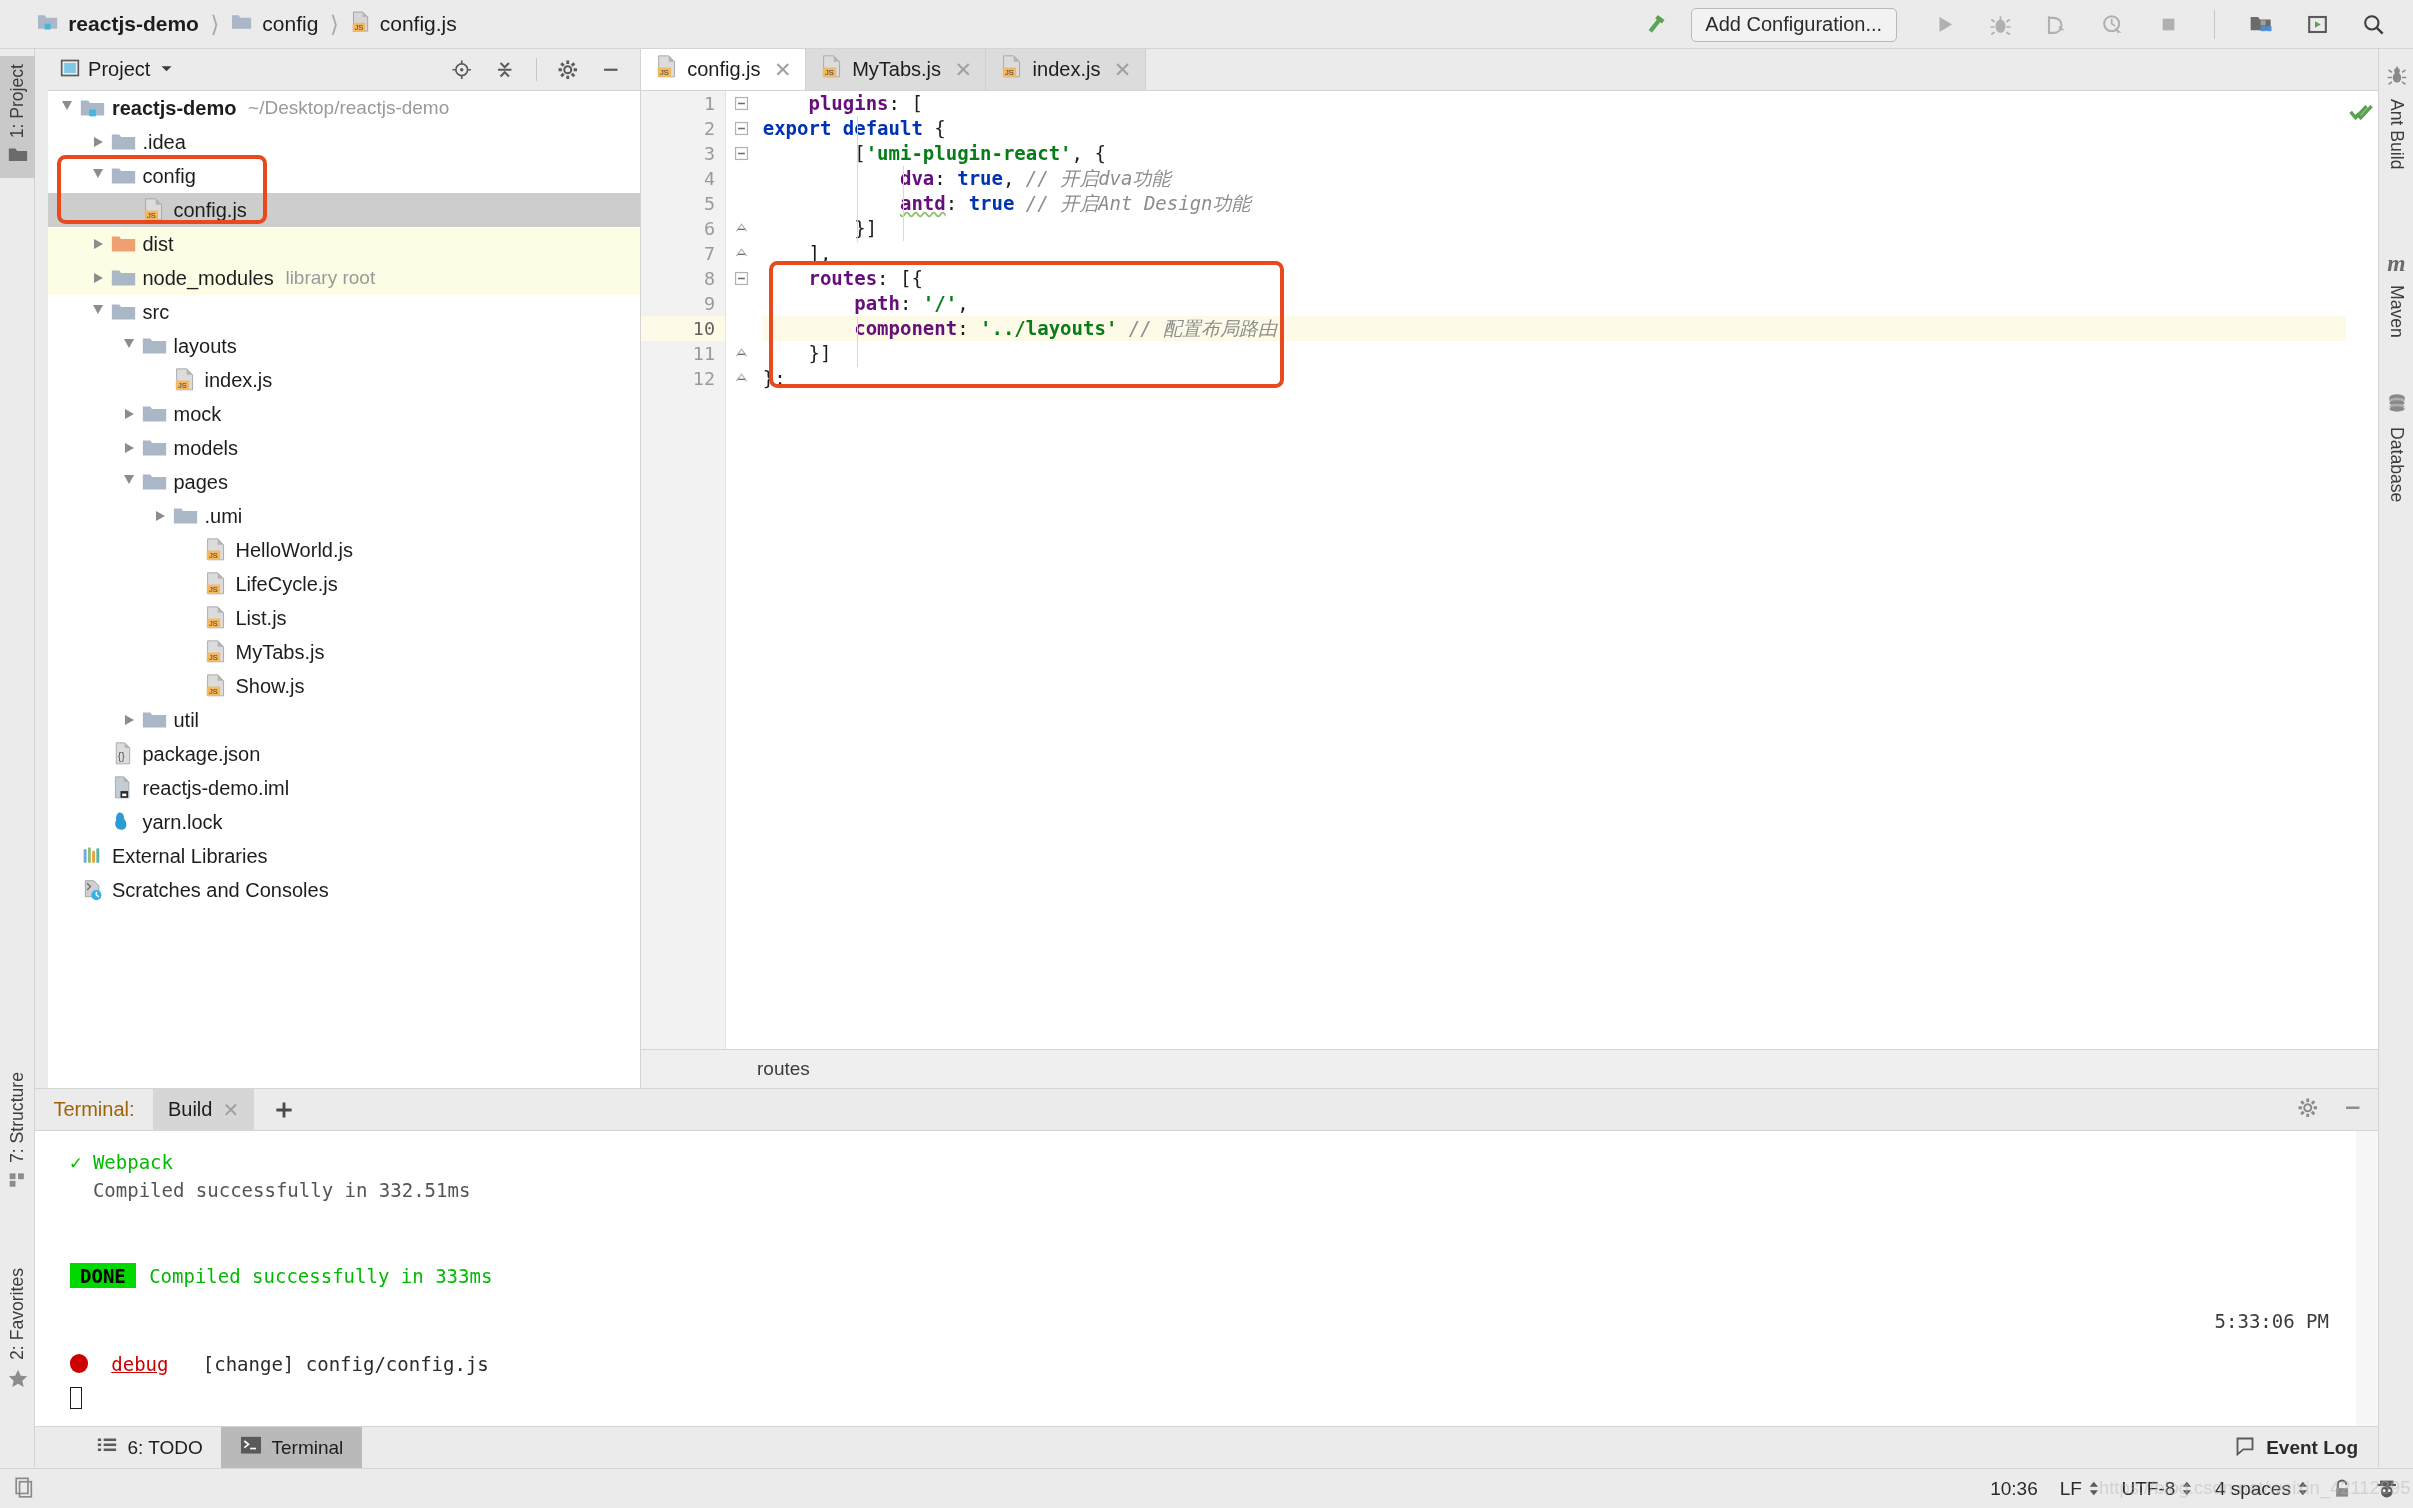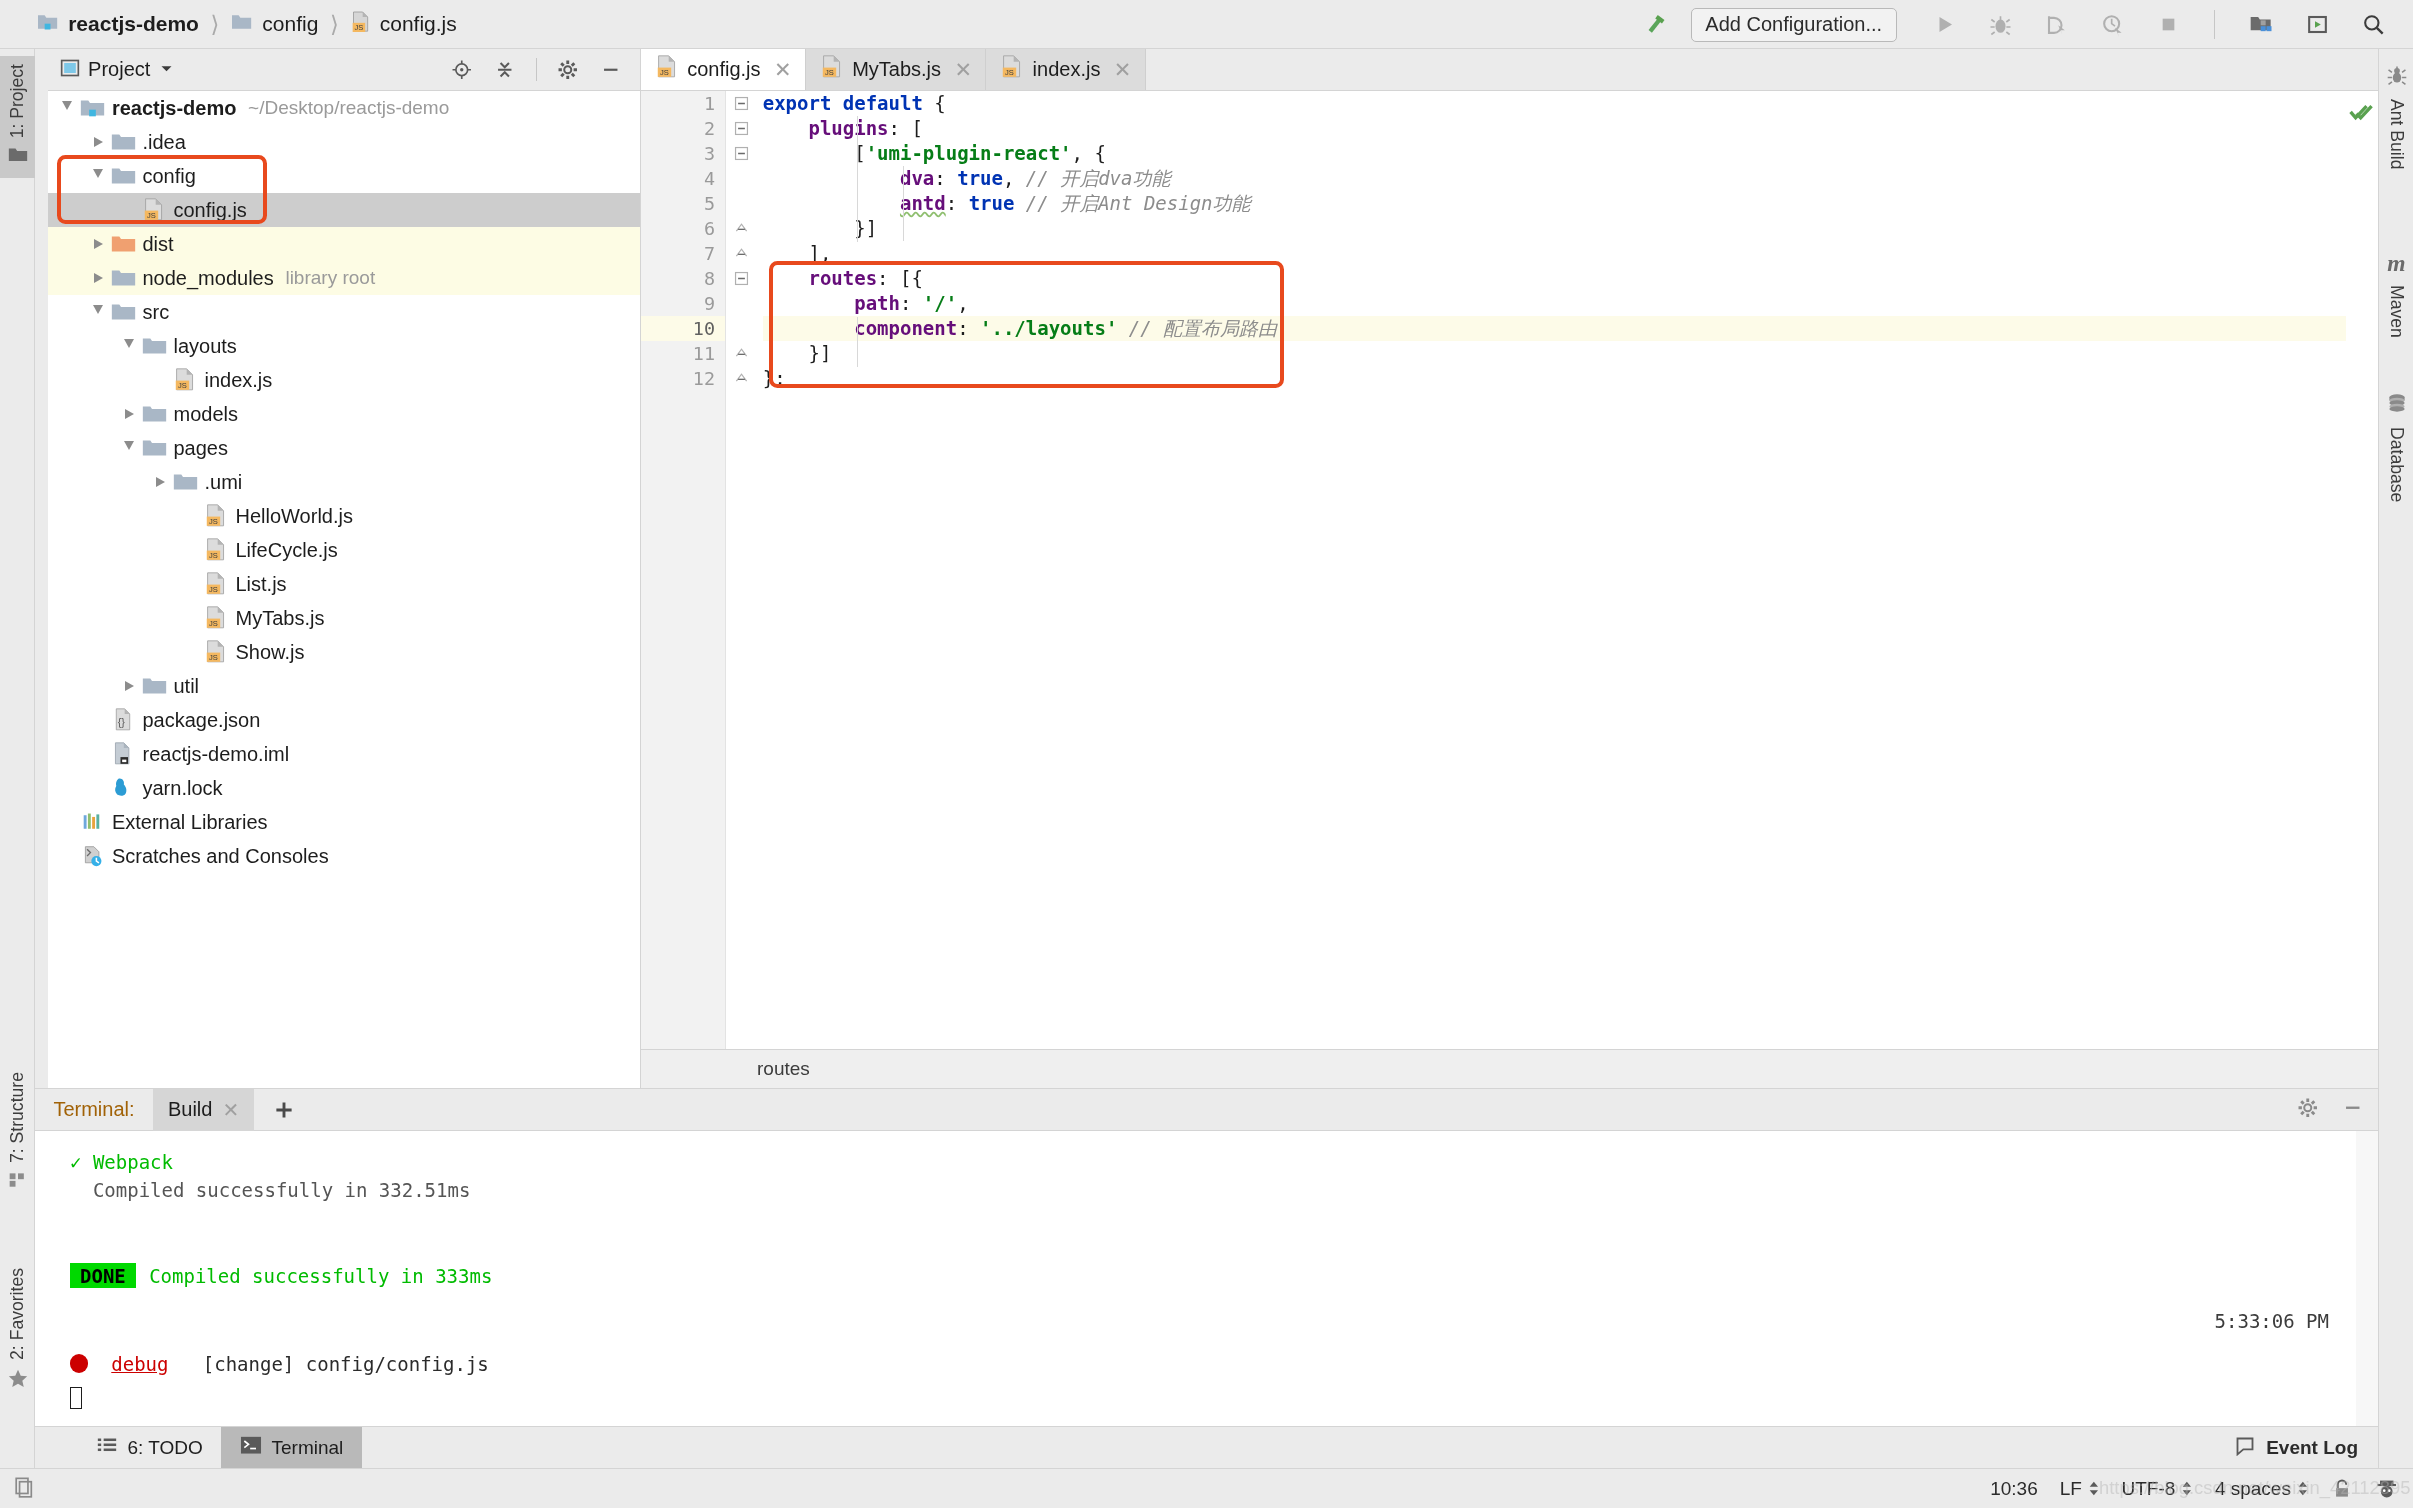--- a/index.html
+++ b/index.html
@@ -447,20 +447,31 @@
                 <span class="twist"></span>
                 <span class="ticon">
                   <svg width="22" height="23.5" viewBox="0 0 26 28" style="font-size:24px">
                     <path d="M3 1h12l7 7v18H3z" fill="#dcdcdc" stroke="#a0a0a0"></path>
                     <path d="M15 1l7 7h-7z" fill="#b4b4b4"></path>
                     <rect x="2" y="15" width="16" height="11" fill="#f4b860"></rect>
                     <text x="10" y="24" font-size="9" font-family="Liberation Sans" text-anchor="middle" fill="#3c3c3c">JS</text>
                   </svg>
                 </span>
                 <span class="tlabel">index.js</span>
+              </div>
+              <div class="trow" style="padding-left: 70px;">
+                <span class="twist">
+                  <span class="tri"></span>
+                </span>
+                <span class="ticon">
+                  <svg width="25" height="22" viewBox="0 0 30 26">
+                    <path d="M1 4h9l2 3h17v15H1z" fill="#a9b7c6"></path>
+                  </svg>
+                </span>
+                <span class="tlabel">mock</span>
               </div>
               <div class="trow" style="padding-left: 70px;">
                 <span class="twist">
                   <span class="tri"></span>
                 </span>
                 <span class="ticon">
                   <svg width="25" height="22" viewBox="0 0 30 26">
                     <path d="M1 4h9l2 3h17v15H1z" fill="#a9b7c6"></path>
                   </svg>
                 </span>
@@ -717,22 +728,22 @@
                   <svg width="17" height="17" viewBox="0 0 20 20">
                     <path d="M4 13 L10 5 L16 13" fill="#fff" stroke="#b0b0b0" stroke-width="1.4"></path>
                     <path d="M6 11h8" stroke="#6b6b6b" stroke-width="1.6"></path>
                   </svg>
                 </div>
               </div>
             <div class="code" id="code">
               <div class="indentguide" style="left:101px; top:25px; height:126px;"></div>
               <div class="indentguide" style="left:147px; top:75px; height:75px;"></div>
               <div class="indentguide" style="left:101px; top:226px; height:50px;"></div>
-            <div class="cline"><span class="k-kw">export default </span><span class="k-pl">{</span></div>
-                <div class="cline"><span class="k-pl">    </span><span class="k-key">plugins</span><span class="k-pl">: [</span></div>
+            <div class="cline"><span class="k-pl">    </span><span class="k-key">plugins</span><span class="k-pl">: [</span></div>
+                <div class="cline"><span class="k-kw">export default </span><span class="k-pl">{</span></div>
                 <div class="cline"><span class="k-pl">        [</span><span class="k-str">'umi-plugin-react'</span><span class="k-pl">, {</span></div>
                 <div class="cline"><span class="k-pl">            </span><span class="k-key">dva</span><span class="k-pl">: </span><span class="k-kw">true</span><span class="k-pl">, </span><span class="k-cmt">// 开启dva功能</span></div>
                 <div class="cline"><span class="k-pl">            </span><span class="k-key k-spell">antd</span><span class="k-pl">: </span><span class="k-kw">true</span><span class="k-pl"> </span><span class="k-cmt">// 开启Ant Design功能</span></div>
                 <div class="cline"><span class="k-pl">        }]</span></div>
                 <div class="cline"><span class="k-pl">    ],</span></div>
                 <div class="cline"><span class="k-pl">    </span><span class="k-key">routes</span><span class="k-pl">: [{</span></div>
                 <div class="cline"><span class="k-pl">        </span><span class="k-key">path</span><span class="k-pl">: </span><span class="k-str">'/'</span><span class="k-pl">,</span></div>
                 <div class="cline hl"><span class="k-pl">        </span><span class="k-key">component</span><span class="k-pl">: </span><span class="k-str">'../layouts'</span><span class="k-pl"> </span><span class="k-cmt">// 配置布局路由</span></div>
                 <div class="cline"><span class="k-pl">    }]</span></div>
                 <div class="cline"><span class="k-pl">};</span></div>

